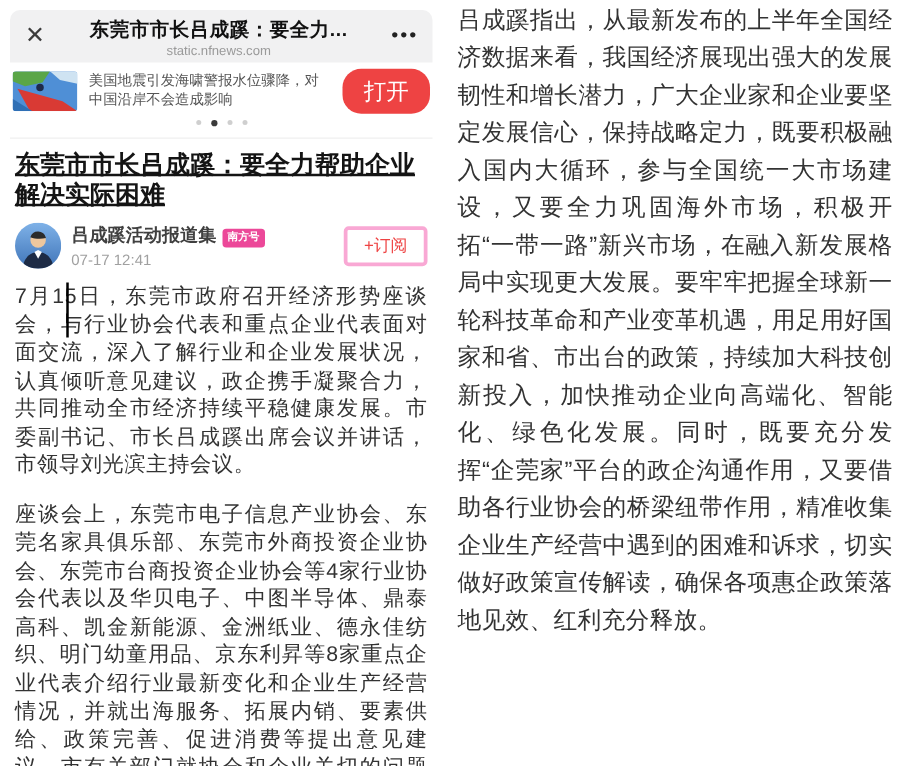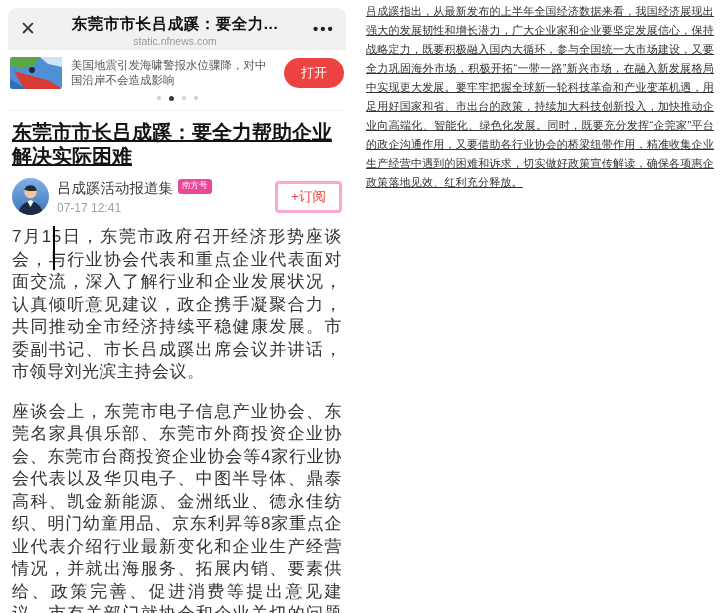--- a/index.html
+++ b/index.html
@@ -18,46 +18,46 @@
   .chrome .ttl{font-size:15.5px;font-weight:700;color:#111;letter-spacing:.5px;white-space:nowrap;}
   .chrome .url{font-size:10.5px;color:#9a9a9a;margin-top:0px;}
   .chrome .more{width:44px;text-align:center;font-size:15px;font-weight:700;color:#222;
                 letter-spacing:2px;cursor:pointer;line-height:42px;}
 
   
   .banner{margin-top:6px;display:flex;align-items:center;height:34px;padding:0 2px;}
   .thumb{width:52px;height:32px;border-radius:3px;flex:0 0 auto;overflow:hidden;}
   .banner .btxt{flex:1;margin:0 10px 0 9px;font-size:11.5px;line-height:15px;color:#555;
                 display:-webkit-box;-webkit-line-clamp:2;-webkit-box-orient:vertical;overflow:hidden;}
-  .openbtn{flex:0 0 auto;background:#ee4343;color:#fff;font-size:13px;border:none;
+  .openbtn{flex:0 0 auto;background:#ee4343;color:#fff;font-size:18px;border:none;
            border-radius:15px;padding:6px 17px;cursor:pointer;}
 
   
   .dots{margin-top:4px;height:8px;display:flex;justify-content:center;align-items:center;gap:8px;
         border-bottom:1px solid #efefef;padding-bottom:8px;}
   .dot{width:4px;height:4px;border-radius:50%;background:#cfcfcf;display:inline-block;}
   .dot.active{background:#3a3a3a;width:5px;height:5px;}
 
   
   .a-title{margin:9px 4px 0 4px;font-size:20px;line-height:24px;font-weight:700;color:#141414;text-decoration:underline;}
   .author-row{margin:10px 4px 0 4px;display:flex;align-items:center;}
   .avatar{width:37px;height:37px;border-radius:50%;overflow:hidden;flex:0 0 auto;cursor:pointer;}
   .a-meta{margin-left:8px;flex:1;}
-  .a-name{font-size:14.5px;color:#404040;display:flex;align-items:flex-start;cursor:pointer;}
+  .a-name{font-size:14.5px;color:#404040;display:flex;align-items:flex-end;cursor:pointer;font-weight:bold;}
   .badge{background:#ec4899;color:#fff;font-size:8.5px;border-radius:3px;padding:1.5px 4px;margin-left:5px;}
   .a-date{font-size:12px;color:#a0a0a0;margin-top:3px;}
   .subbtn{flex:0 0 auto;background:#fff;border:3px solid #f9a8d4;color:#ee4343;font-size:13.5px;
           border-radius:4px;padding:4px 13px;cursor:pointer;}
 
   
   .para{margin:0 4px;font-size:17px;line-height:22.5px;color:#333;text-align:justify;
         text-justify:inter-character;letter-spacing:.5px;}
   .left-col .p1{margin-top:11px;}
   .left-col .p2{margin-top:17px;}
-  .right-col .para{margin:0;font-size:11px;line-height:19px;letter-spacing:.2px;text-decoration:underline;}
+  .right-col .para{margin:0;font-size:19px;line-height:30px;letter-spacing:.2px;}
   .right-col .p4{margin-top:21px;}
   .byline{margin-top:21px;font-size:16px;color:#333;letter-spacing:.3px;}
 
   
   .caret{position:absolute;left:53px;top:226px;width:2px;height:44px;background:#000;}
 </style>
 </head>
 <body>
 
 <div class="page">

